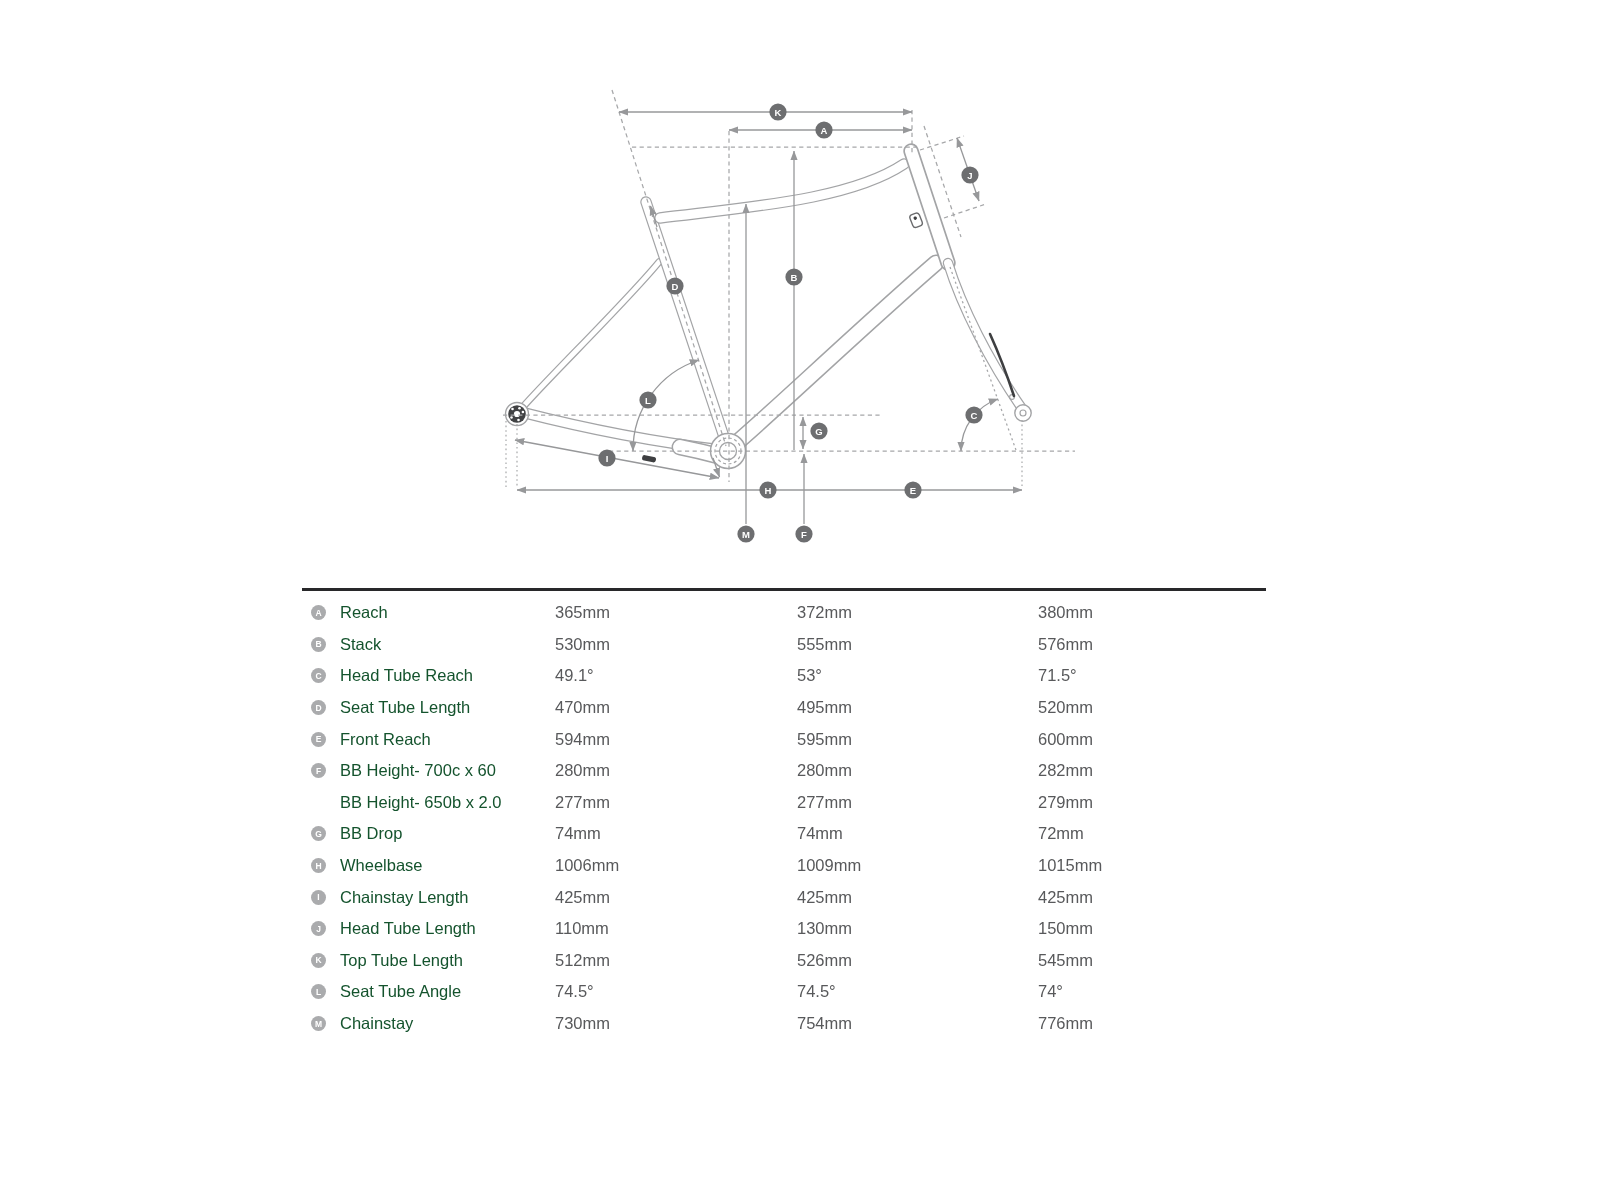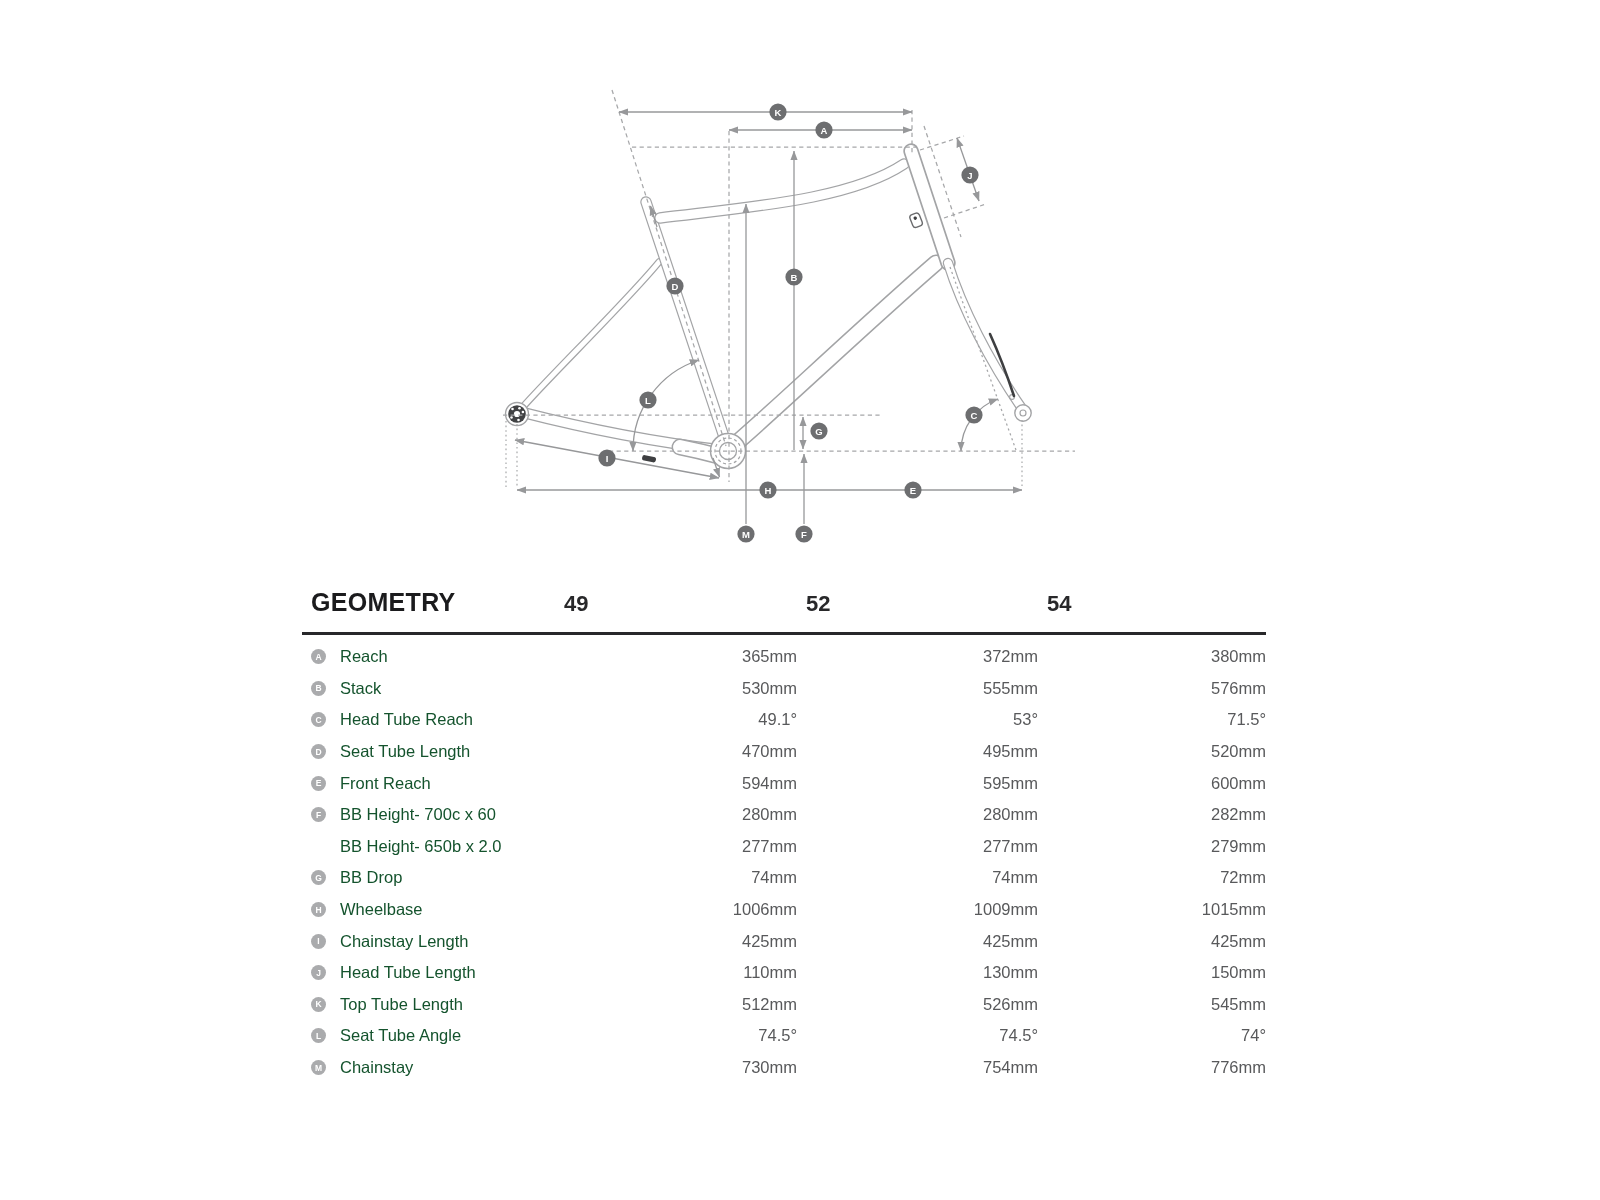--- a/index.html
+++ b/index.html
@@ -13,21 +13,21 @@
   .t-title{font-size:25px;font-weight:800;color:#1b1b1d;letter-spacing:.3px;}
   .t-size{font-size:22px;font-weight:700;color:#28282a;}
   .t-rule{border-top:3px solid #28282a;margin:0;}
   .t-body{margin-top:6px;}
   .t-row{display:grid;grid-template-columns:29px 215px 242px 241px 1fr;align-items:center;
     height:31.6px;padding-left:9px;}
   .badge{width:15px;height:15px;border-radius:50%;background:#aaabad;color:#fff;
     font-size:8.5px;font-weight:700;display:flex;align-items:center;justify-content:center;
     letter-spacing:0;}
   .t-label{font-size:16.5px;color:#14532d;}
-  .t-val{font-size:16.5px;color:#58595b;text-align:right;}
+  .t-val{font-size:16.5px;color:#58595b;}
 </style>
 </head>
 <body>
 
 <div id="stage">
 
   <svg id="bike-svg" width="1600" height="560" viewBox="0 0 1600 560">
     <defs>
       <marker id="arr" viewBox="0 0 8 6" refX="7.6" refY="3" markerWidth="7.5" markerHeight="6" orient="auto-start-reverse">
         <path d="M0 0 L8 3 L0 6 Z" fill="#97989a"></path>
@@ -170,26 +170,20 @@
           <text x="746" y="537.5">M</text>
         </g>
       <g>
           <circle cx="804" cy="534" r="8.6" fill="#6d6e70"></circle>
           <text x="804" y="537.5">F</text>
         </g>
     </g>
   </svg>
 
   <div id="geo-table">
-    <div class="t-head">
-      <span class="t-title">GEOMETRY</span>
-      <span class="t-size">49</span>
-      <span class="t-size">52</span>
-      <span class="t-size">54</span>
-    </div>
     <div class="t-rule"></div>
     <div class="t-body">
 
       <div class="t-row">
         <span class="badge">A</span>
         <span class="t-label">Reach</span>
         <span class="t-val">365mm</span>
         <span class="t-val">372mm</span>
         <span class="t-val">380mm</span>
       </div>

